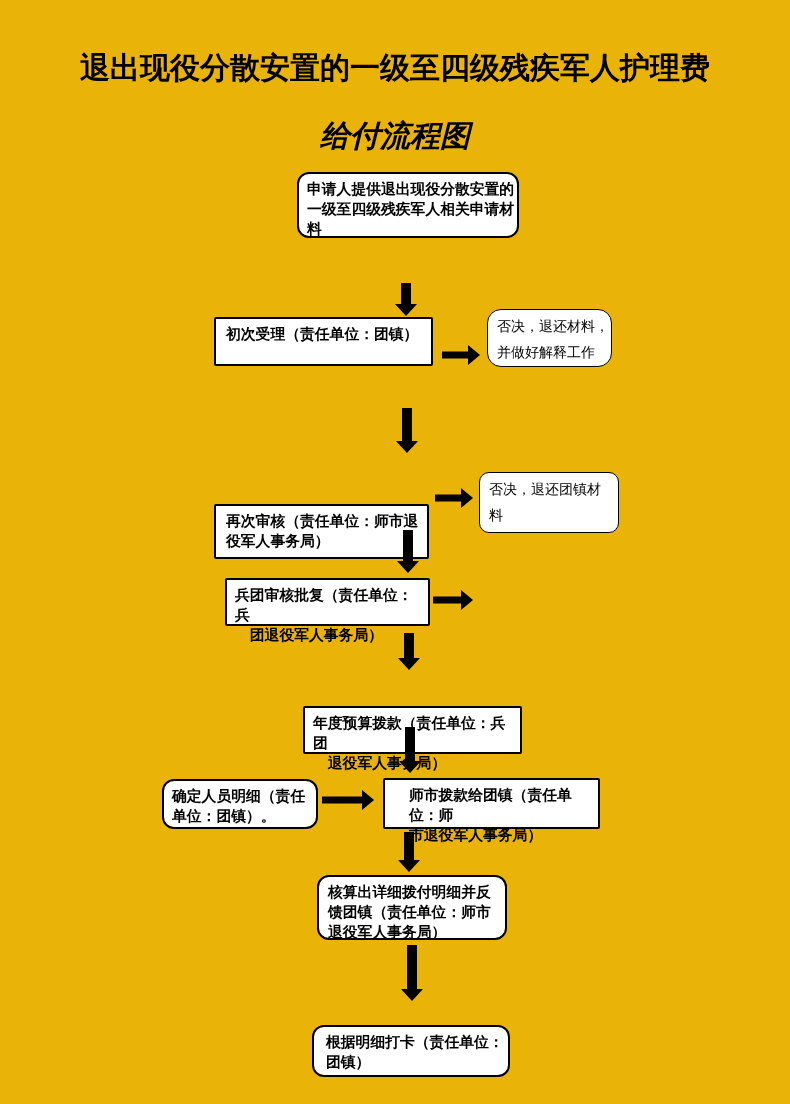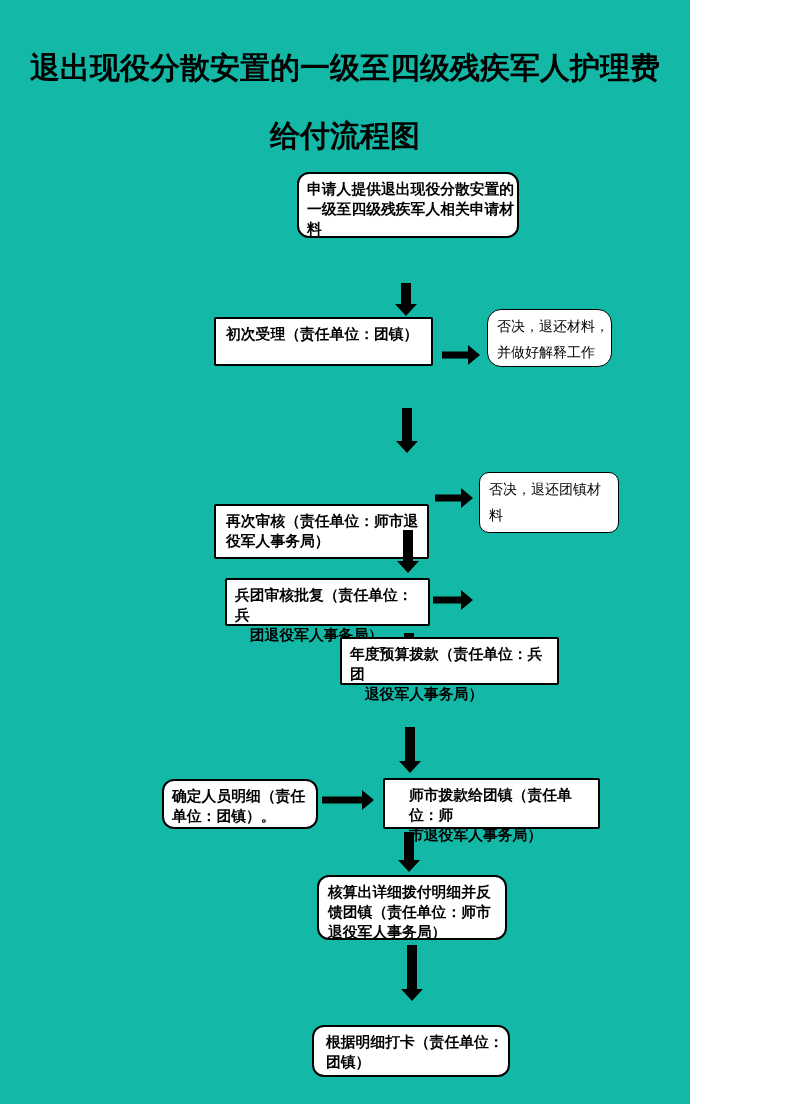--- a/index.html
+++ b/index.html
@@ -1,20 +1,20 @@
 <!DOCTYPE html>
 <html><head>
 <meta charset="utf-8">
 <style>
   html, body { margin: 0; padding: 0; background: #ffffff; }
   .page {
     position: relative;
-    width: 690px;
+    width: 790px;
     height: 1104px;
-    background: #14b8a6;
+    background: #eab308;
     font-family: "Liberation Sans", "DejaVu Sans", sans-serif;
     color: #000;
     overflow: hidden;
   }
   .title-line {
     position: absolute;
     left: 0; right: 0;
     text-align: center;
     font-size: 30px;
     font-weight: bold;
@@ -71,21 +71,21 @@
     border-bottom: 10px solid transparent;
     border-left: 12px solid #000;
   }
 </style>
 </head>
 <body>
 
 <div class="page">
 
   <div class="title-line" style="top:48px;">退出现役分散安置的一级至四级残疾军人护理费</div>
-  <div class="title-line" style="top:116px;">给付流程图</div>
+  <div class="title-line" style="top:116px;font-style:italic;">给付流程图</div>
 
   <div class="flow-box r12" style="left:297px; top:172px; width:222px; height:66px;">申请人提供退出现役分散安置的
 一级至四级残疾军人相关申请材
 料</div>
 
   <div class="arrow-v" style="left:395px; top:283px; width:22px; height:33px;">
     <div class="shaft"></div>
     <div class="head"></div>
   </div>
 
@@ -127,21 +127,21 @@
     <div class="shaft"></div>
     <div class="head"></div>
   </div>
 
 
   <div class="arrow-v" style="left:398px; top:633px; width:22px; height:37px;">
     <div class="shaft"></div>
     <div class="head"></div>
   </div>
 
-  <div class="flow-box" style="left:303px; top:637px; width:219px; height:48px;margin-left:37px;">年度预算拨款（责任单位：兵团
+  <div class="flow-box" style="left:303px; top:706px; width:219px; height:48px;">年度预算拨款（责任单位：兵团
 　退役军人事务局）</div>
 
   <div class="arrow-v" style="left:399px; top:727px; width:22px; height:46px;">
     <div class="shaft"></div>
     <div class="head"></div>
   </div>
 
   <div class="flow-box r12" style="left:162px; top:779px; width:156px; height:50px;">确定人员明细（责任
 单位：团镇）。</div>
 

